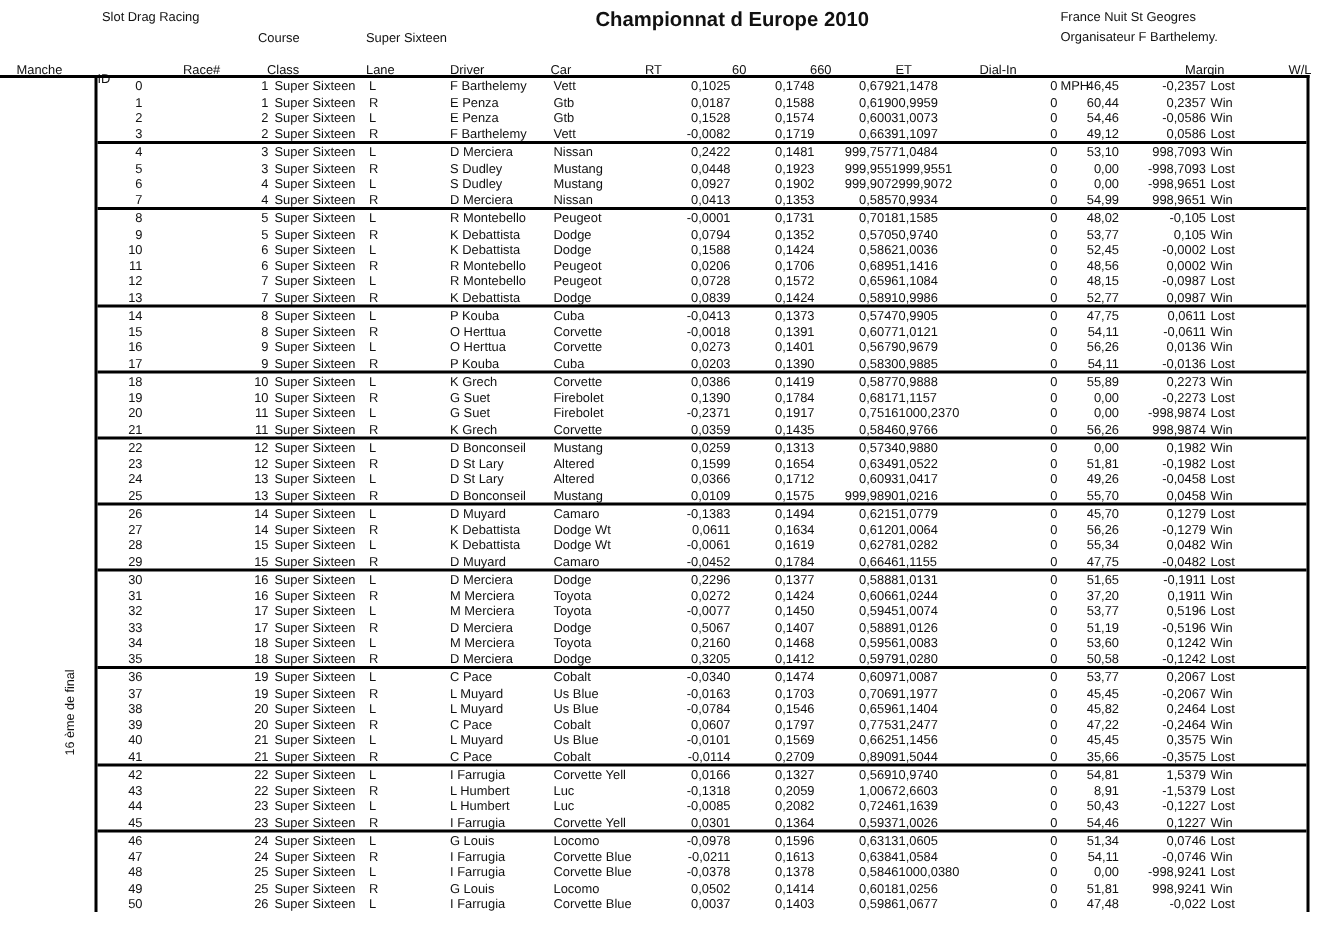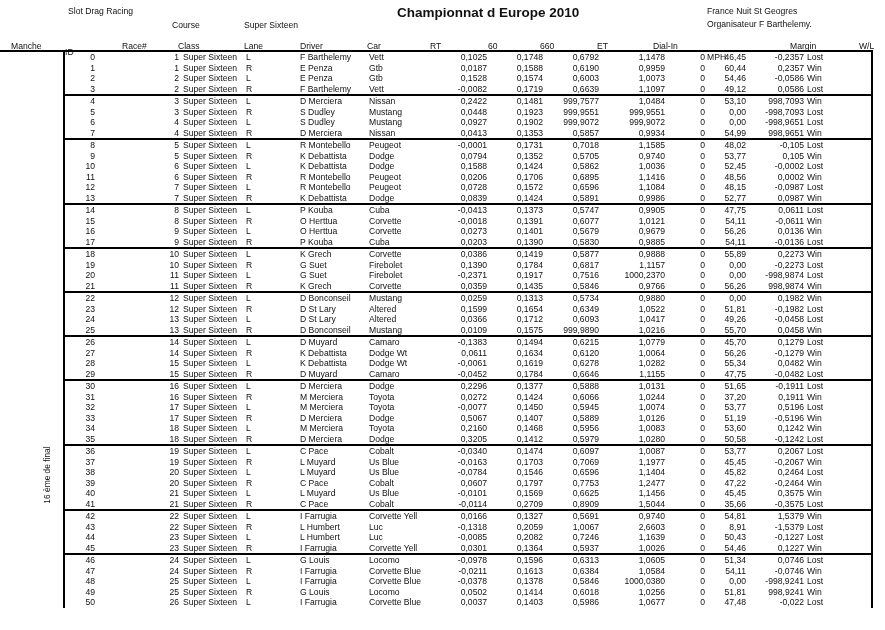--- a/index.html
+++ b/index.html
@@ -14,21 +14,21 @@
   .row { position: relative; height: 10.5px; line-height: 10.5px; }
   .row span { position: absolute; top: 0; white-space: nowrap; }
   .c-id { left: 0; width: 30px; text-align: right; }
   .c-race { left: 50px; width: 64px; text-align: right; }
   .c-lane { left: 181px; }
   .c-driver { left: 235px; }
   .c-car { left: 304px; }
   .c-rt { left: 332px; width: 90px; text-align: right; }
   .c-60 { left: 422px; width: 56px; text-align: right; }
   .c-660 { left: 478px; width: 56px; text-align: right; }
-  .c-et { left: 534px; width: 66px; text-align: right; }
+  .c-et { left: 534px; width: 66px; }
   .c-dial { left: 600px; width: 40px; text-align: right; }
   .c-mph { left: 640px; width: 41px; text-align: right; }
   .c-margin { left: 681px; width: 58px; text-align: right; }
   .c-wl { left: 742px; text-align: center; }
   #manche-label { position: absolute; left: 18px; top: 470px; transform: rotate(-90deg); transform-origin: center; font-size: 8.4px; white-space: nowrap; }
 </style>
 </head>
 <body>
 
 <div class="abs hdr" style="left:68px; top:6px;">Slot Drag Racing</div>

